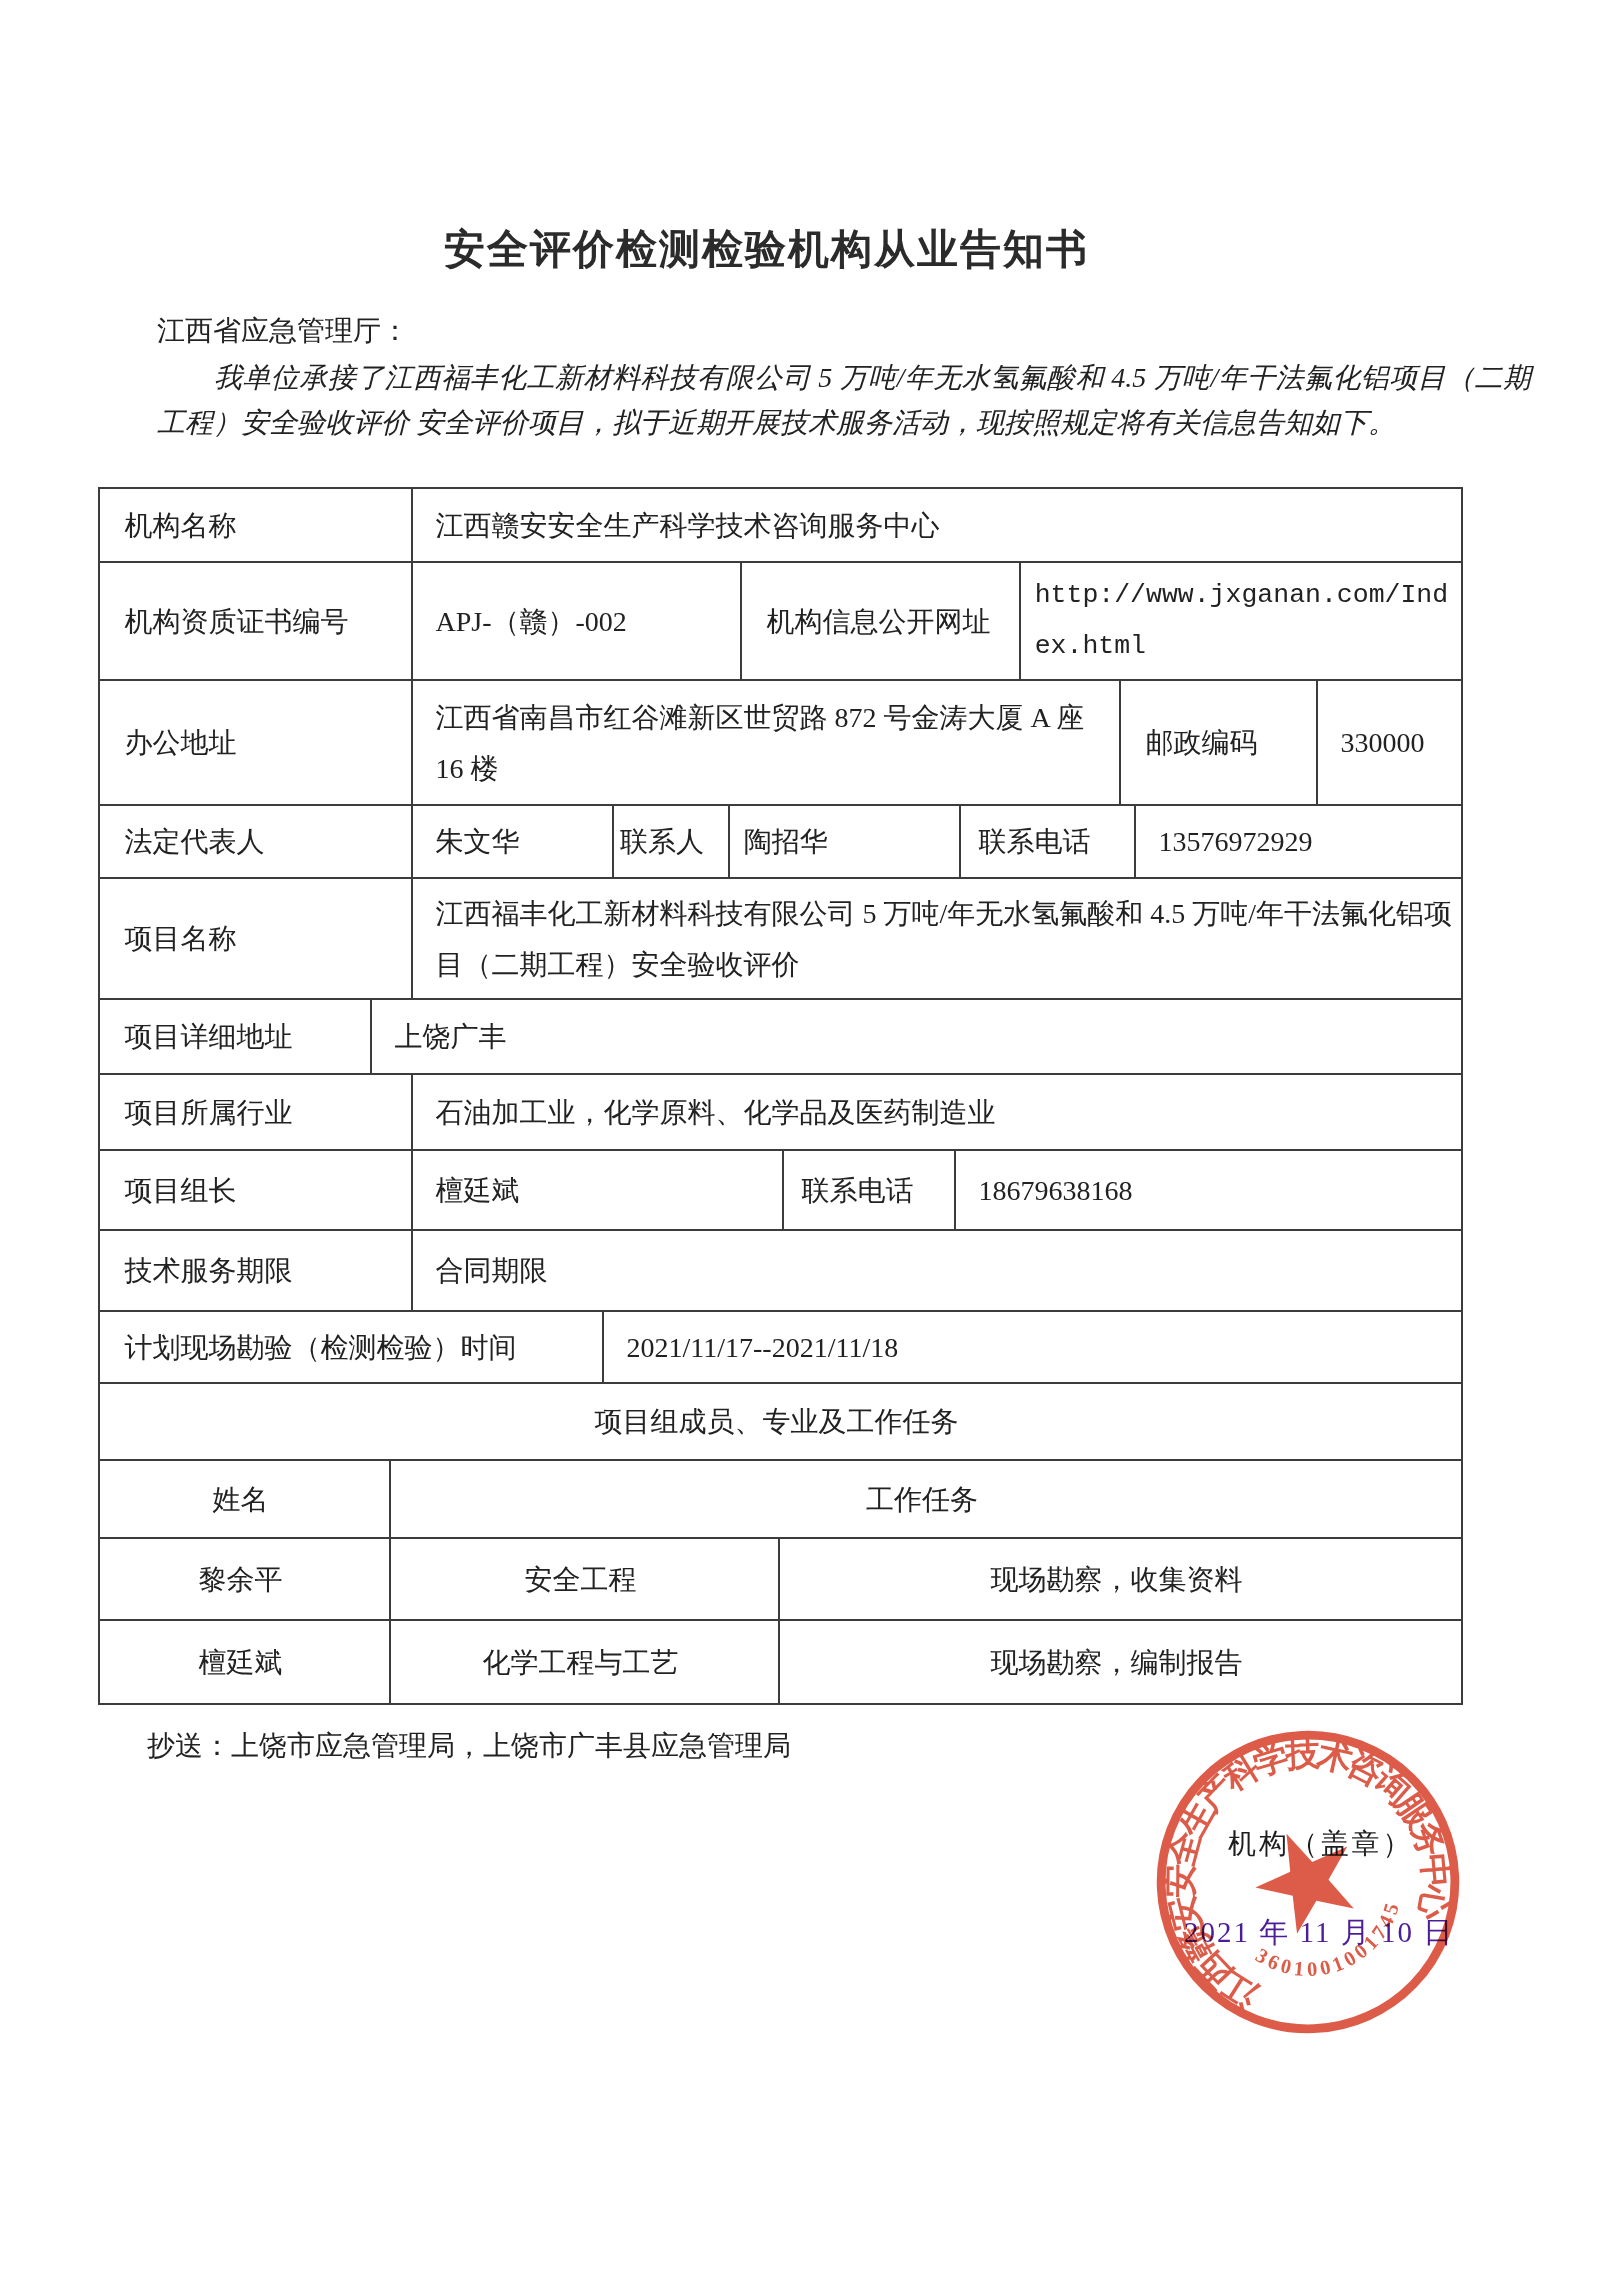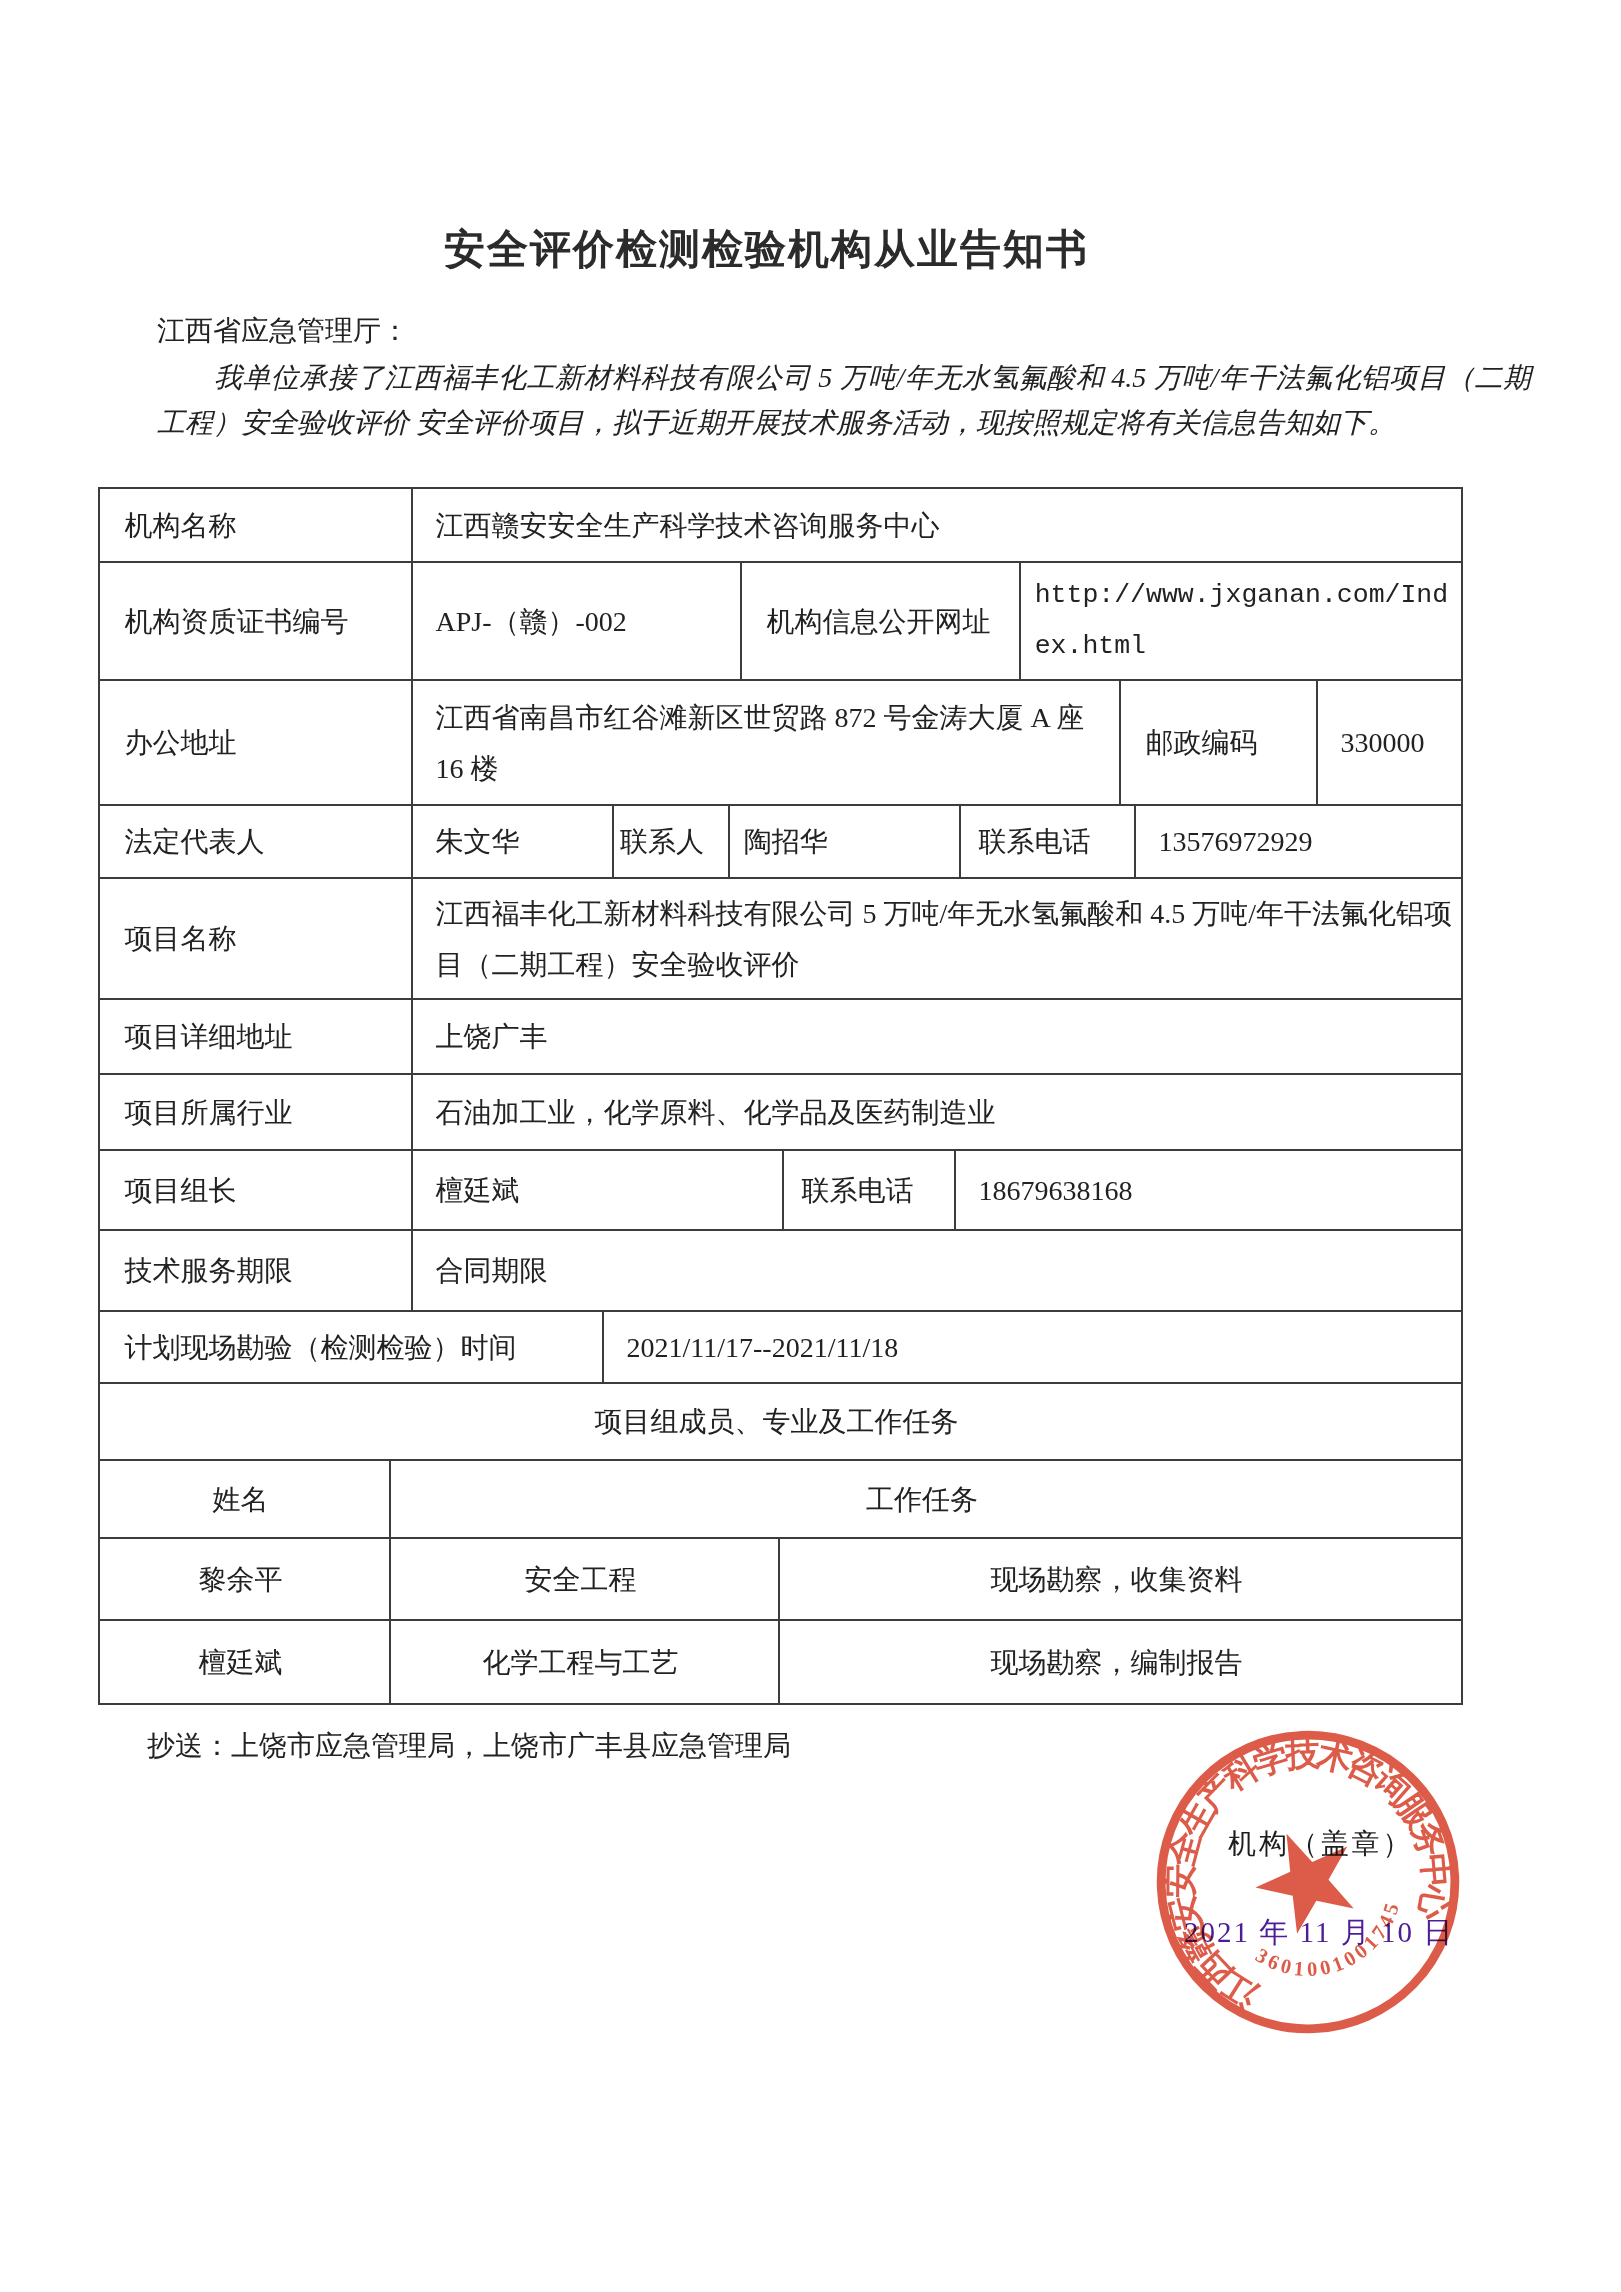--- a/index.html
+++ b/index.html
@@ -138,21 +138,21 @@
       <div class="td" style="width:175px; padding-left:17.6px;">联系电话</div>
       <div class="td val grow">13576972929</div>
     </div>
 
     <div class="tr" style="height:121px">
       <div class="td" style="width:313px">项目名称</div>
       <div class="td val grow" style="line-height:51px;">江西福丰化工新材料科技有限公司 5 万吨/年无水氢氟酸和 4.5 万吨/年干法氟化铝项目（二期工程）安全验收评价</div>
     </div>
 
     <div class="tr" style="height:75px">
-      <div class="td" style="width:313px">项目详细地址</div>
+      <div class="td" style="width:272px">项目详细地址</div>
       <div class="td val grow">上饶广丰</div>
     </div>
 
     <div class="tr" style="height:76px">
       <div class="td" style="width:313px">项目所属行业</div>
       <div class="td val grow">石油加工业，化学原料、化学品及医药制造业</div>
     </div>
 
     <div class="tr" style="height:80px">
       <div class="td" style="width:313px">项目组长</div>

